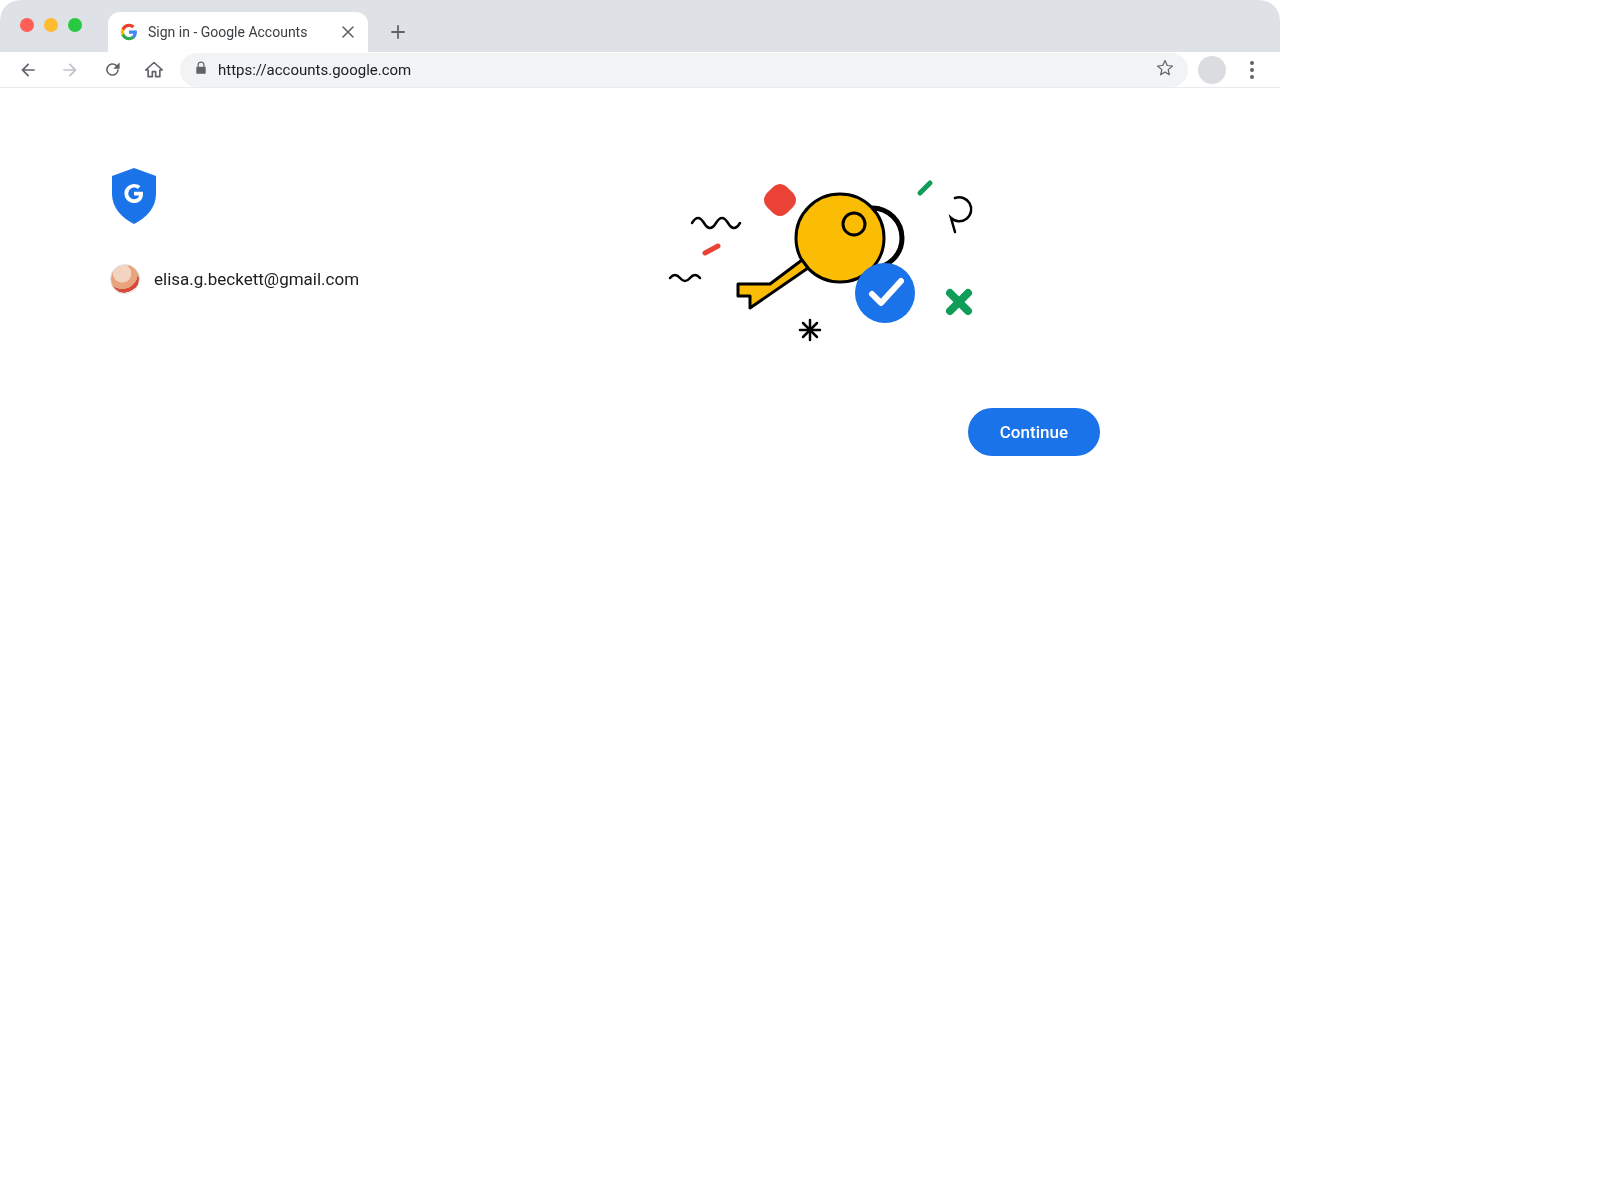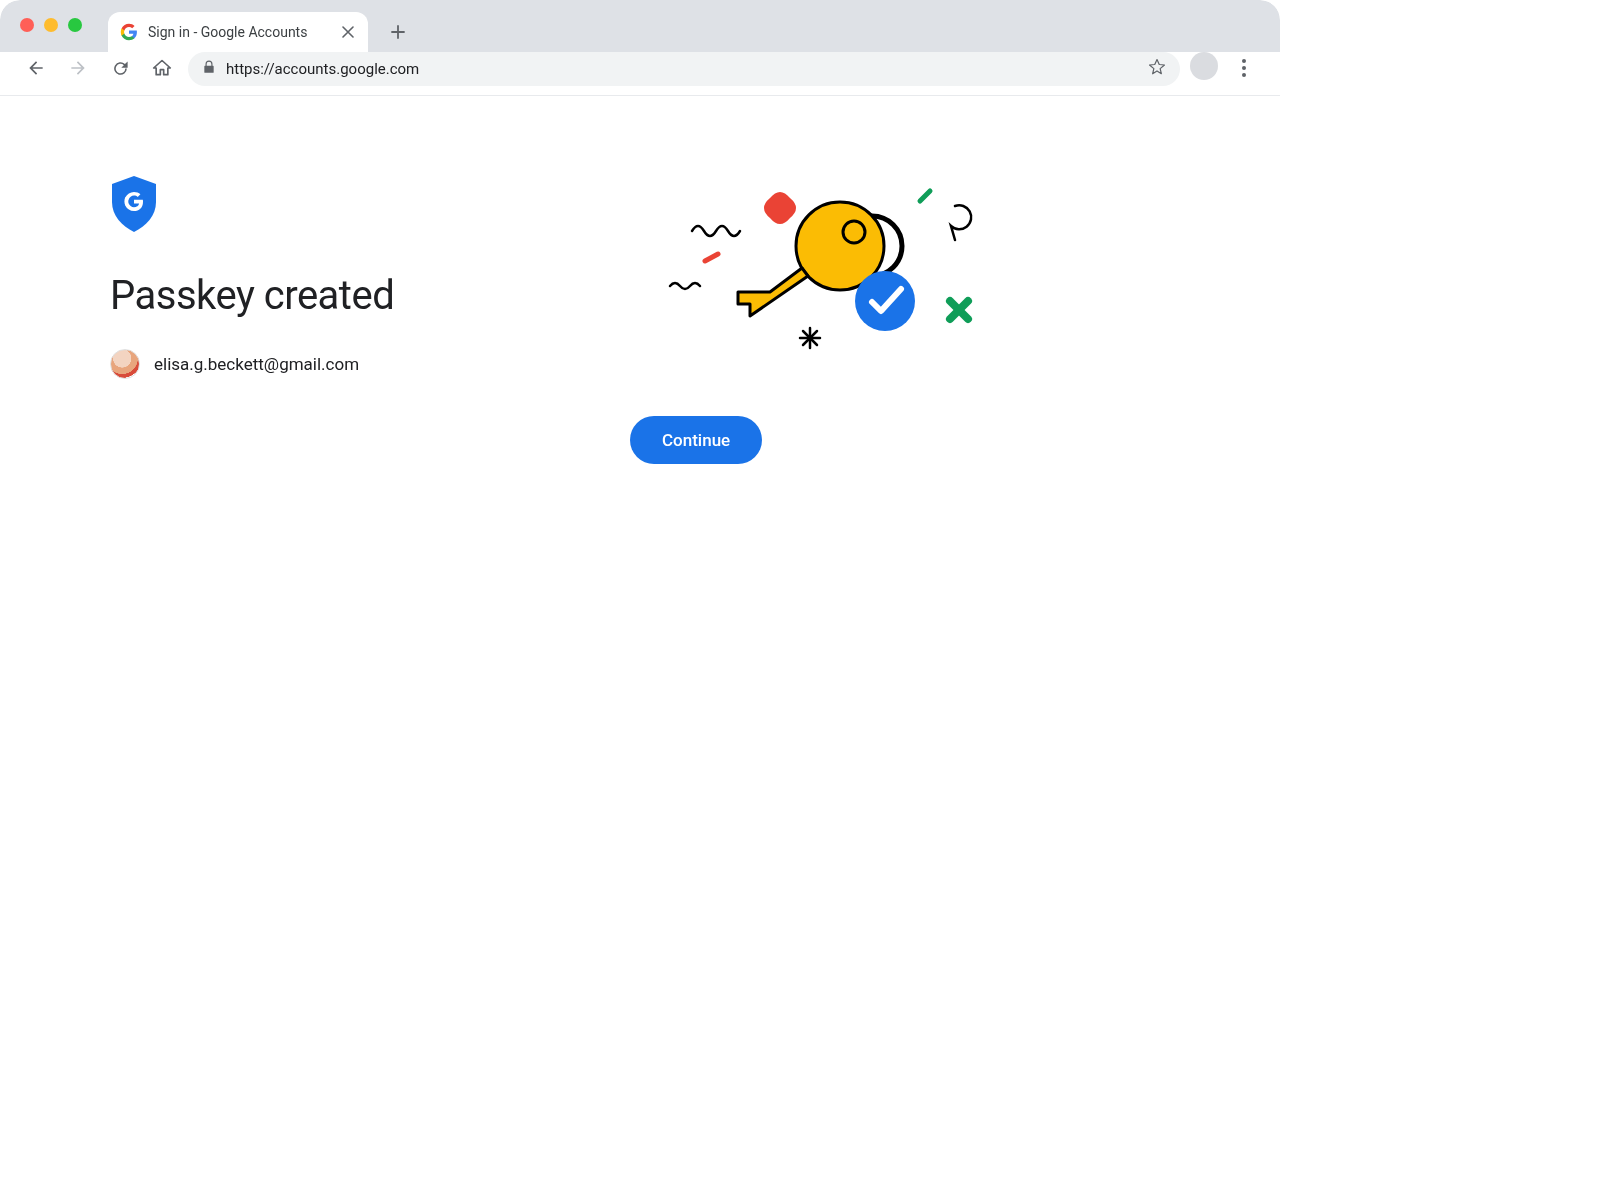--- a/index.html
+++ b/index.html
@@ -56,26 +56,26 @@
   .new-tab {
     width: 32px; height: 32px;
     display:flex;align-items:center;justify-content:center;
     color:#5f6368;
     margin-left: 14px;
     margin-bottom: 4px;
     cursor:pointer;
   }
   
   .toolbar {
-    height: 44px;
+    height: 36px;
     background: #fff;
     border-bottom: 1px solid #e8eaed;
     display: flex;
-    align-items: flex-start;
-    padding: 0 20px;
+    align-items: center;
+    padding: 0 12px;
     gap: 10px;
   }
   .nav-btn {
     width: 32px; height: 32px;
     display:flex;align-items:center;justify-content:center;
     color:#5f6368;
     border-radius: 50%;
     cursor:pointer;
   }
   .nav-btn.disabled { color: #bdc1c6; }
@@ -134,21 +134,21 @@
     height: 200px;
     margin-bottom: 40px;
   }
   .body-text {
     font-size: 20px;
     color: #202124;
     line-height: 1.5;
     max-width: 490px;
     margin-bottom: 52px;
   }
-  .button-row { display:flex; max-width:470px;}
+  .button-row { display:flex; justify-content:flex-end; max-width:470px;}
   .continue-btn {
     background: #1a73e8;
     color: #fff;
     border: none;
     border-radius: 24px;
     height: 48px;
     padding: 0 32px;
     font-size: 17px;
     font-weight: 500;
     cursor: pointer;
@@ -241,21 +241,20 @@
     <div class="left-col">
       <div class="shield-logo">
         <svg width="48" height="56" viewBox="0 0 48 56">
           <path d="M24 0 L46 8 V26 C46 40 36 50 24 56 C12 50 2 40 2 26 V8 Z" fill="#1a73e8"></path>
           <path d="M33 25.7c0-.7-.06-1.3-.17-1.9H24v3.7h5.1c-.22 1.2-.9 2.2-1.9 2.9v2.4h3.1c1.8-1.7 2.7-4.1 2.7-7.1z" fill="#fff"></path>
           <path d="M24 35c2.6 0 4.8-.9 6.3-2.3l-3.1-2.4c-.9.6-2 .9-3.2.9-2.5 0-4.6-1.7-5.4-4h-3.2v2.5C17 32.8 20.2 35 24 35z" fill="#fff"></path>
           <path d="M18.6 27.2c-.2-.6-.3-1.2-.3-1.8s.1-1.2.3-1.8V21.1h-3.2c-.7 1.3-1 2.7-1 4.3s.4 3 1 4.3l3.2-2.5z" fill="#fff"></path>
           <path d="M24 19.6c1.4 0 2.7.5 3.7 1.4l2.7-2.7C28.8 16.9 26.6 16 24 16c-3.8 0-7 2.2-8.6 5.3l3.2 2.5c.8-2.3 2.9-4.2 5.4-4.2z" fill="#fff"></path>
         </svg>
       </div>
-      <h1 class="page-title">Passkey created</h1>
       <div class="account-chip">
         <div class="account-avatar"></div>
         <span class="account-email">elisa.g.beckett@gmail.com</span>
       </div>
     </div>
 
     <div class="right-col">
       <div class="illustration">
         <svg width="380" height="200" viewBox="0 0 380 200">
 

